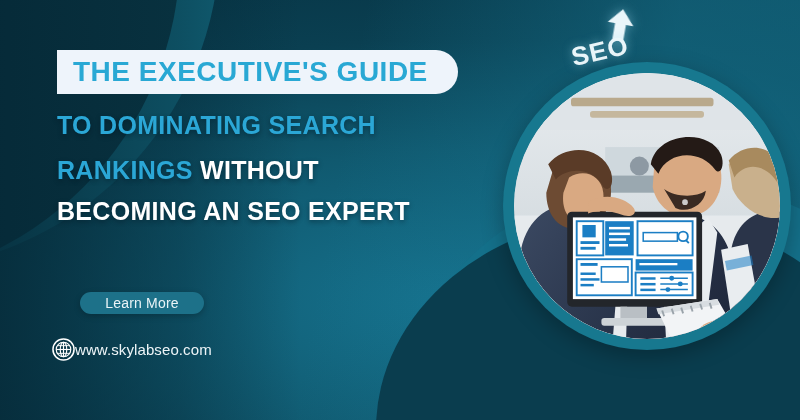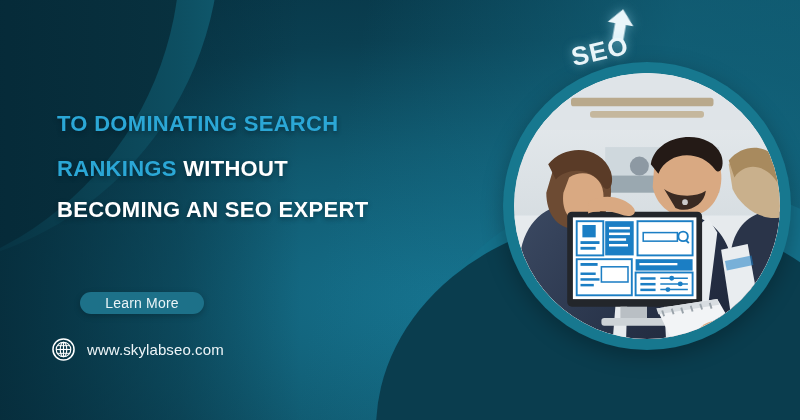--- a/index.html
+++ b/index.html
@@ -54,21 +54,21 @@
     border-radius:0 22px 22px 0;
     padding:0 30px 0 16px;
     display:flex;align-items:center;
   }
   .pill-line span{
     font-size:28px;font-weight:bold;letter-spacing:.5px;
     color:#29a8d4;white-space:nowrap;
   }
   .hl{
     position:absolute;left:57px;
-    font-size:22px;font-weight:bold;letter-spacing:.3px;
+    font-size:25px;font-weight:bold;letter-spacing:.3px;
     white-space:nowrap;line-height:1;
     text-shadow:0 2px 5px rgba(0,20,30,.45);
   }
   .hl2{top:113px;color:#2ba7d6;}
   .hl3{top:158px;}
   .hl4{top:199px;color:#ffffff;}
   .cy{color:#2ba7d6;}
   .wh{color:#ffffff;}
   
   .cta{
@@ -76,21 +76,21 @@
     width:124px;height:22px;border-radius:17px;
     background:#1d7189;
     display:flex;align-items:center;justify-content:center;
     color:#eaf4f7;font-size:14px;letter-spacing:.2px;
     box-shadow:0 2px 6px rgba(0,0,0,.22);
     cursor:pointer;
   }
   
   .urlrow{
     position:absolute;left:52px;top:338px;
-    display:flex;align-items:center;gap:12px;
+    display:flex;align-items:center;
   }
   .globe{width:23px;height:23px;flex:0 0 23px;}
   .urltext{color:#eef5f8;font-size:15px;letter-spacing:.1px;}
   
   .seobadge{
     position:absolute;left:565px;top:8px;width:92px;height:62px;
     pointer-events:none;
   }
   .seoword{
     position:absolute;left:6px;top:28px;
@@ -239,20 +239,23 @@
           </g>
           <path d="M196 268 C206 258 226 258 238 266 L240 280 L192 280 Z" fill="#d9a982"></path>
 
           <path d="M218 186 L246 180 L258 246 L228 252 Z" fill="#e9edf0"></path>
           <path d="M222 198 L250 192 L252 202 L224 208 Z" fill="#1b7ec4" opacity=".55"></path>
         </g>
       </svg>
     </div>
   </div>
 
+  <div class="pill-line">
+    <span>THE EXECUTIVE'S GUIDE</span>
+  </div>
 
   <div class="hl hl2">TO DOMINATING SEARCH</div>
 
   <div class="hl hl3">
     <span class="cy">RANKINGS</span><span class="wh">&nbsp;</span><span class="wh">WITHOUT</span>
   </div>
 
   <div class="hl hl4">BECOMING AN SEO EXPERT</div>
 
   <div class="cta">Learn More</div>

